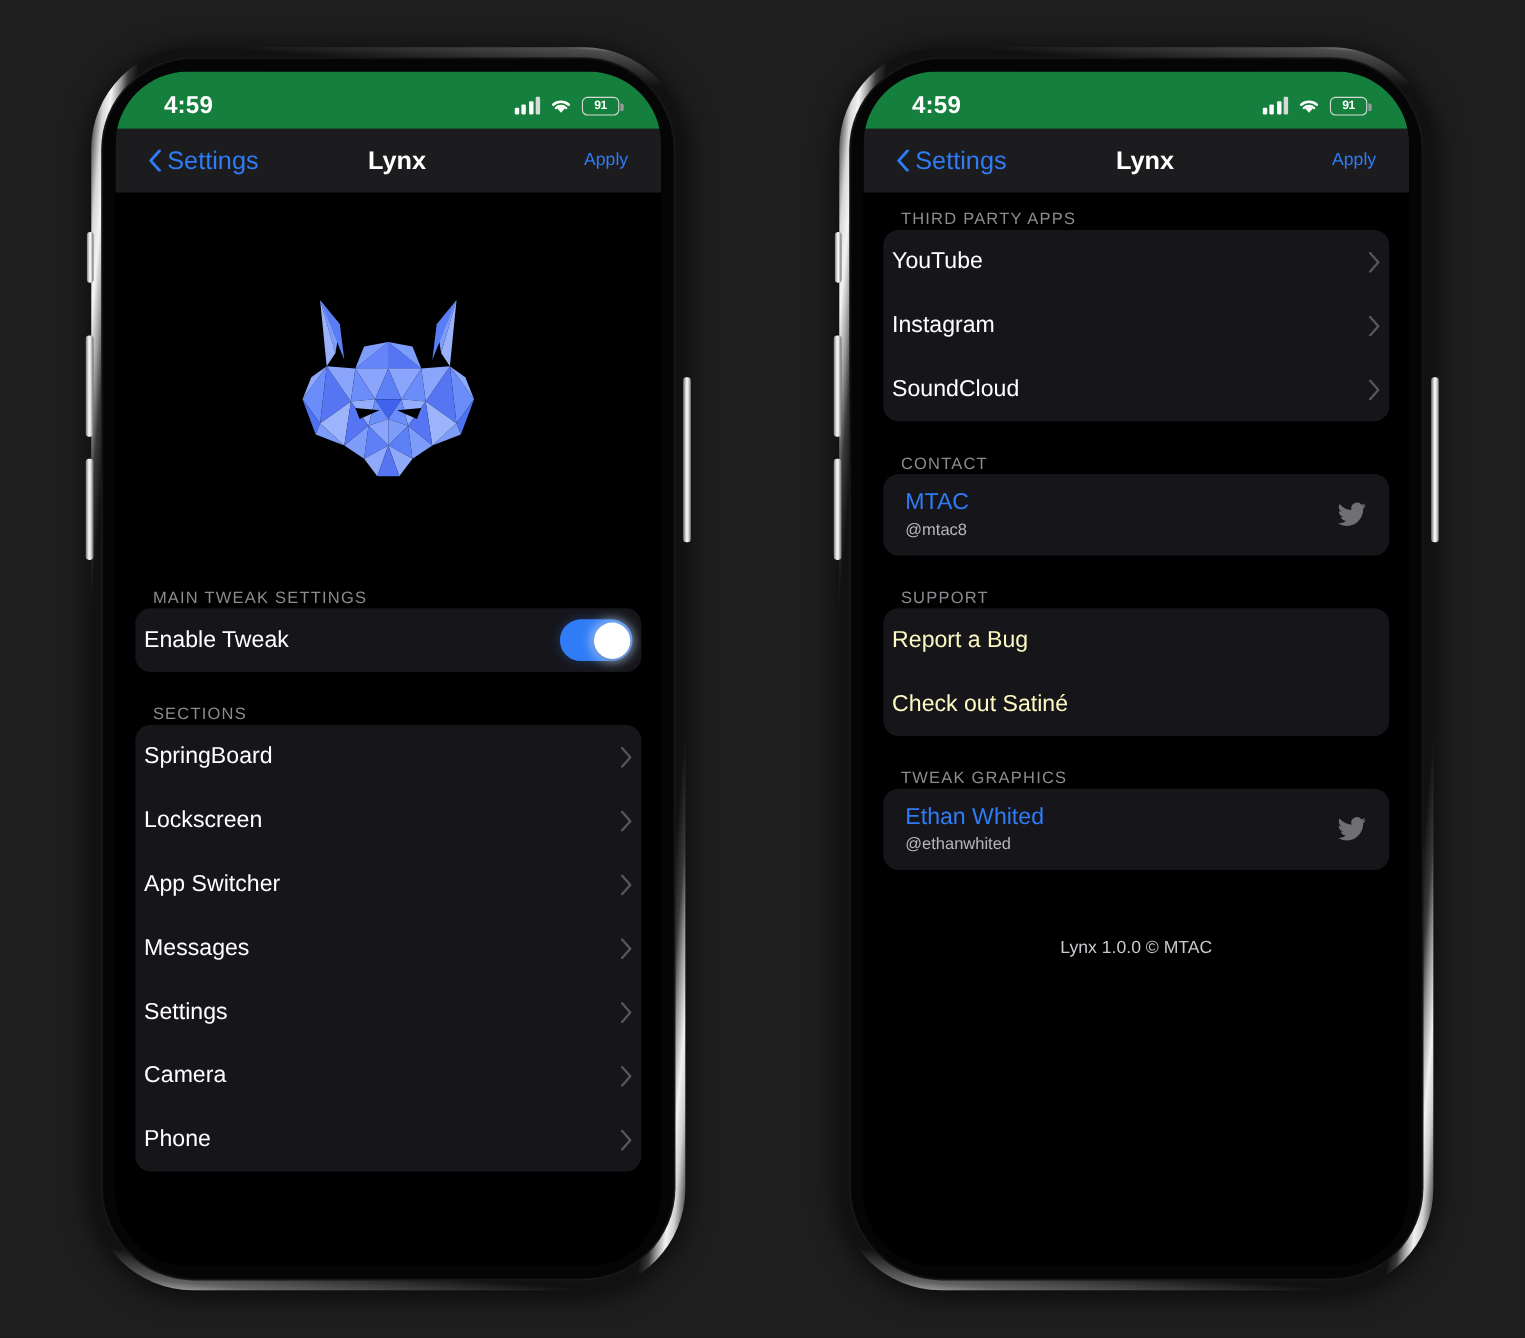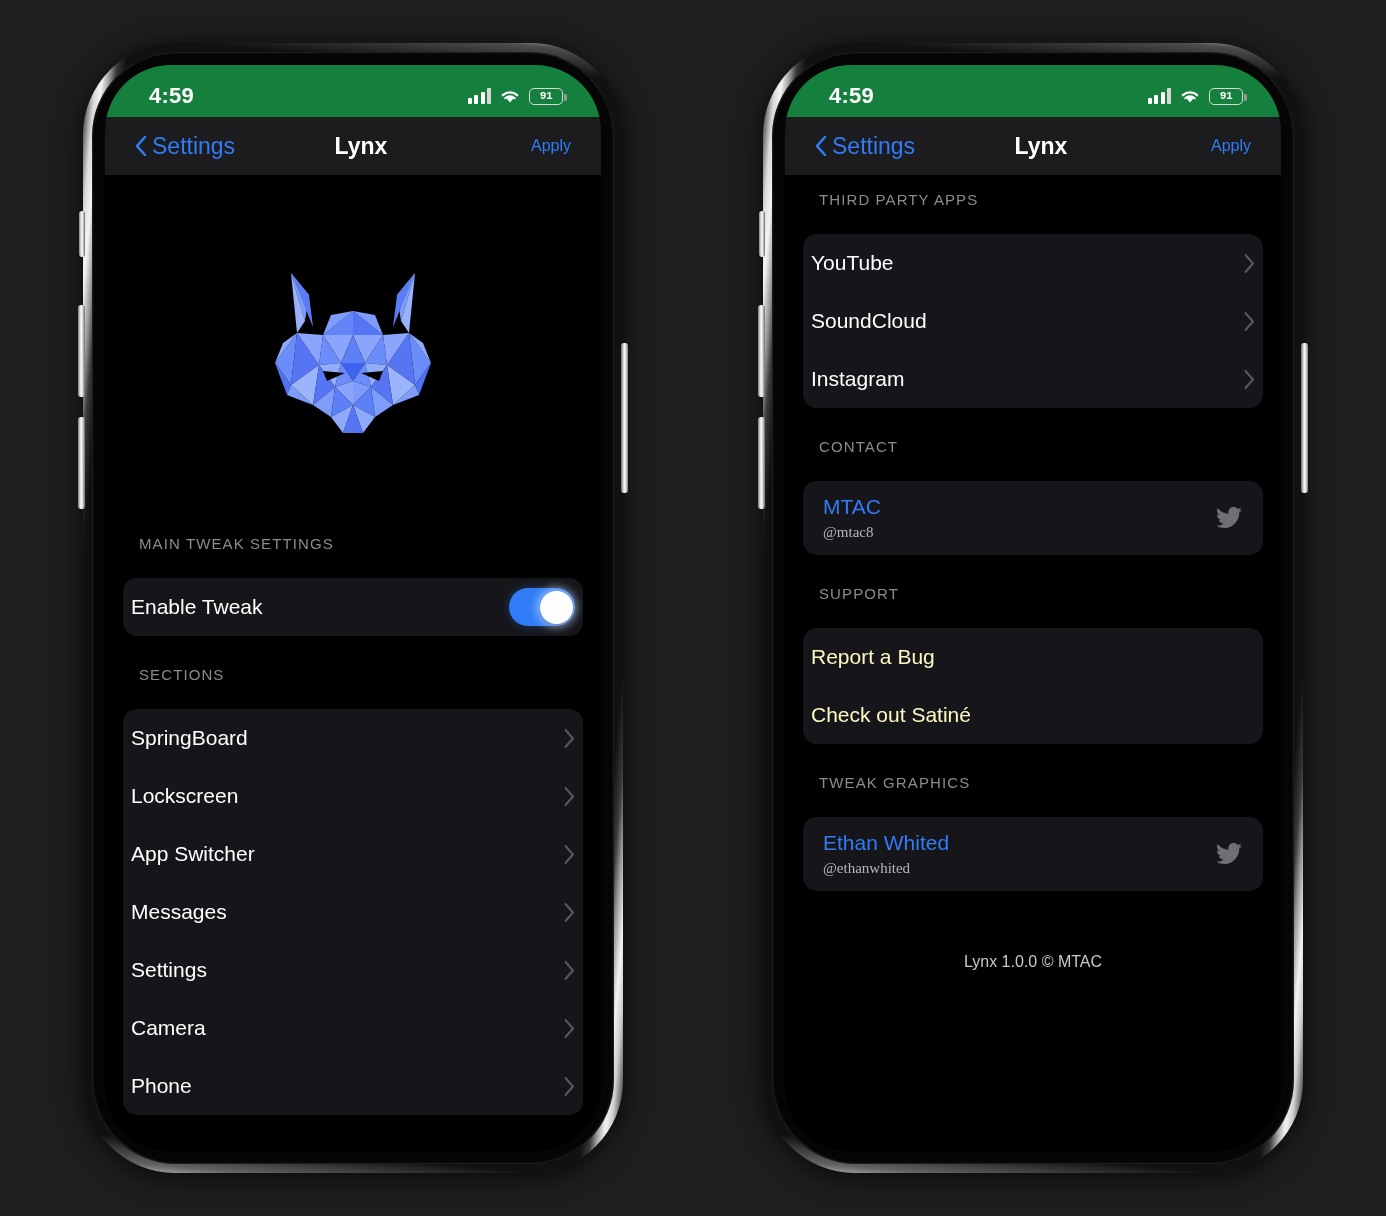--- a/index.html
+++ b/index.html
@@ -184,21 +184,20 @@
 
   .battery {
     position: relative;
     width: 34px;
     height: 17px;
     border: 1.8px solid #d8d8d8;
     border-radius: 5px;
     display: flex;
     align-items: center;
     justify-content: center;
-    font-family: Liberation Mono, monospace;
   }
   .battery::after {
     content: "";
     position: absolute;
     right: -5px;
     top: 5px;
     width: 3px;
     height: 7px;
     border-radius: 0 2px 2px 0;
     background: #9a9a9a;
@@ -262,21 +261,21 @@
     display: flex;
     align-items: center;
     justify-content: center;
   }
   .hero svg { width: 200px; height: 200px; display: block; }
 
   .sect-header {
     color: #8b8b90;
     font-size: 15px;
     letter-spacing: 1.1px;
-    padding: 0 16px 26px;
+    padding: 0 16px 1px;
     text-transform: uppercase;
   }
   .sect-gap { height: 30px; }
 
   .card {
     background: #16161a;
     border-radius: 14px;
     overflow: hidden;
   }
 
@@ -335,21 +334,20 @@
   .acct-name {
     color: #2f7cf6;
     font-size: 21px;
     line-height: 1.25;
   }
   .acct-handle {
     color: #b6b6bb;
     font-size: 15px;
     line-height: 1.35;
     margin-top: 1px;
-    font-family: Liberation Serif, serif;
   }
   .bird { width: 28px; height: 28px; flex: 0 0 auto; opacity: .62; }
 
   .footer-note {
     text-align: center;
     color: #c9c9ce;
     font-size: 16px;
     padding-top: 62px;
   }
 
@@ -592,27 +590,27 @@
         <div>
           <div class="sect-header">THIRD PARTY APPS</div>
           <div class="card">
             <div class="row">
               <div class="row-label">YouTube</div>
               <svg class="chev" viewBox="0 0 11 19">
                   <path d="M1.5 1 L9 9.5 L1.5 18" fill="none" stroke="#8e8e93" stroke-width="2" stroke-linecap="round" stroke-linejoin="round"></path>
                 </svg>
             </div>
             <div class="row">
+              <div class="row-label">Instagram</div>
+              <svg class="chev" viewBox="0 0 11 19">
+                  <path d="M1.5 1 L9 9.5 L1.5 18" fill="none" stroke="#8e8e93" stroke-width="2" stroke-linecap="round" stroke-linejoin="round"></path>
+                </svg>
+            </div>
+            <div class="row">
               <div class="row-label">SoundCloud</div>
-              <svg class="chev" viewBox="0 0 11 19">
-                  <path d="M1.5 1 L9 9.5 L1.5 18" fill="none" stroke="#8e8e93" stroke-width="2" stroke-linecap="round" stroke-linejoin="round"></path>
-                </svg>
-            </div>
-            <div class="row">
-              <div class="row-label">Instagram</div>
               <svg class="chev" viewBox="0 0 11 19">
                   <path d="M1.5 1 L9 9.5 L1.5 18" fill="none" stroke="#8e8e93" stroke-width="2" stroke-linecap="round" stroke-linejoin="round"></path>
                 </svg>
             </div>
           </div>
         </div>
 
         <div class="sect-gap"></div>
 
         <div>

